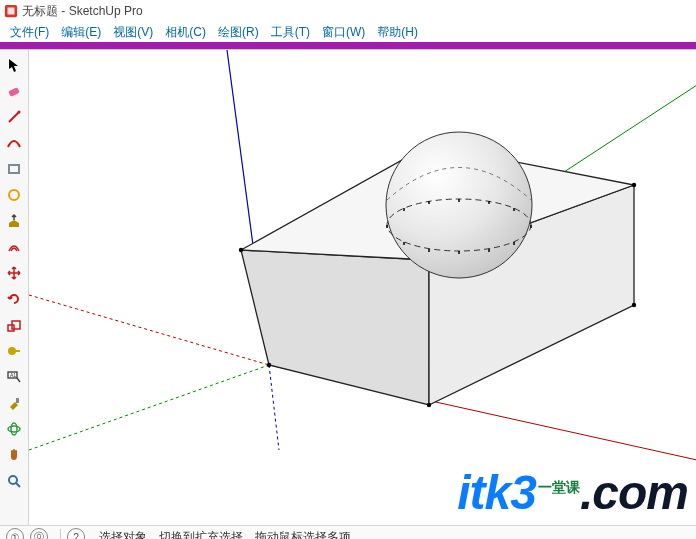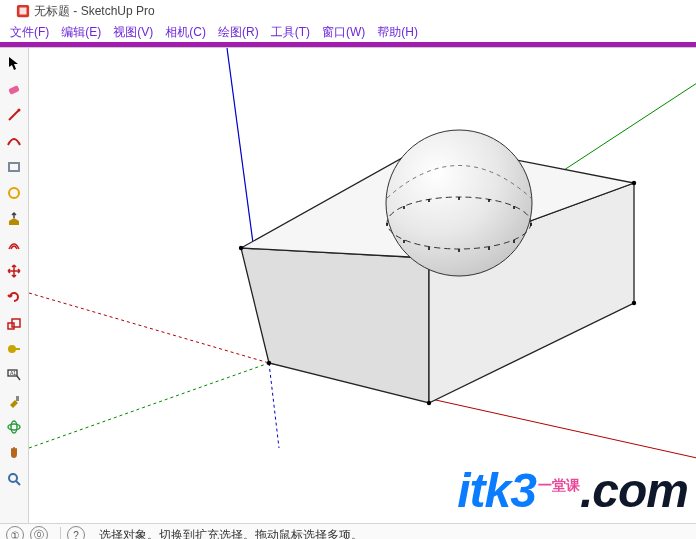--- a/index.html
+++ b/index.html
@@ -1,28 +1,28 @@
 <!DOCTYPE html>
 <html><head>
 <meta charset="utf-8">
 <style>
   html, body { margin:0; padding:0; width:696px; height:539px; font-family:"Microsoft YaHei","Segoe UI",Arial,sans-serif; background:#f0f0f0; overflow:hidden; }
-  .titlebar { height:22px; display:flex; align-items:center; padding:0 16px; background:#fff; font-size:12px; color:#444; }
+  .titlebar { height:22px; display:flex; align-items:center; padding:0 4px; background:#fff; font-size:12px; color:#444; }
   .titlebar .app-icon { width:14px; height:14px; margin-right:4px; }
-  .menubar { height:20px; display:flex; align-items:center; padding:0 4px; background:#fff; font-size:12px; color:#6d28d9; border-bottom:5px solid #a21caf; }
+  .menubar { height:20px; display:flex; align-items:center; padding:0 4px; background:#fff; font-size:12px; color:#0369a1; border-bottom:7px solid #a21caf; }
   .menubar .menu-item { padding:0 6px; cursor:default; }
   .workspace { position:relative; height:475px; display:flex; background:#fff; border-top:1px solid #ccc; }
   .toolbar { width:28px; background:#f7f7f7; border-right:1px solid #d4d4d4; padding:3px 0 0 0; display:flex; flex-direction:column; align-items:center; gap:2px; }
   .tool { width:22px; height:22px; display:flex; align-items:center; justify-content:center; cursor:pointer; border:1px solid transparent; }
   .viewport { position:relative; flex:1; background:#fff; overflow:hidden; }
   .statusbar { height:22px; display:flex; align-items:center; padding:0 6px; background:#fafafa; border-top:1px solid #d4d4d4; font-size:12px; color:#333; }
   .status-ico { width:16px; height:16px; border:1px solid #888; border-radius:50%; display:flex; align-items:center; justify-content:center; margin-right:6px; font-size:10px; color:#555; cursor:pointer; }
   .status-sep { width:1px; height:16px; background:#ccc; margin:0 6px; }
   .watermark { position:absolute; right:8px; bottom:8px; font-family:Arial,sans-serif; font-weight:900; font-style:italic; font-size:48px; line-height:1; color:#0a7cff; pointer-events:none; user-select:none; letter-spacing:-1px; }
-  .watermark .tag { font-size:14px; font-weight:700; color:#ec4899; font-style:normal; letter-spacing:0; display:inline-block; vertical-align:super; margin-left:2px;text-align:center;}
+  .watermark .tag { font-size:14px; font-weight:700; color:#15803d; font-style:normal; letter-spacing:0; display:inline-block; vertical-align:super; margin-left:2px;text-align:center;}
   .watermark .com { color:#0f172a; }
   svg { display:block; }
 </style>
 </head>
 <body>
 
 <div class="titlebar">
   <svg class="app-icon" viewBox="0 0 16 16">
       <rect x="1" y="1" width="14" height="14" rx="2" fill="#d9362b"></rect>
       <rect x="4" y="4" width="8" height="8" fill="#fff" opacity="0.85"></rect>

